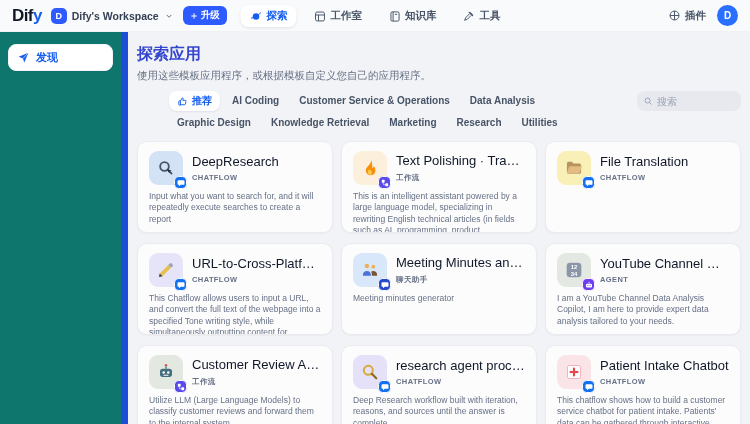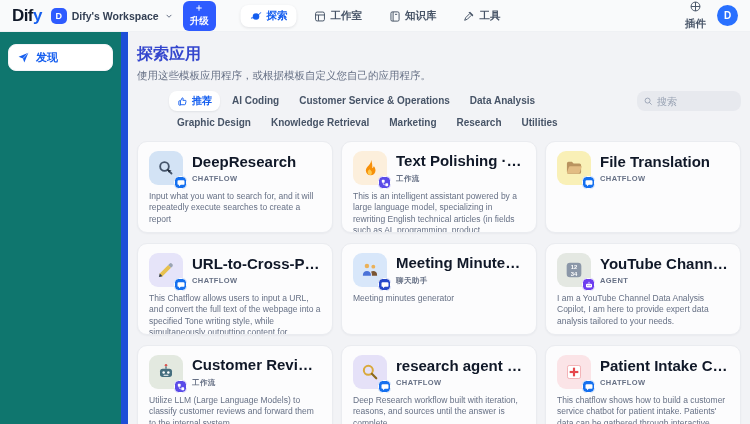--- a/index.html
+++ b/index.html
@@ -24,36 +24,35 @@
     width: 16px; height: 16px; border-radius: 5px; background: #2E5BFF; color: #fff;
     font-size: 9px; font-weight: 700; display: flex; align-items: center; justify-content: center;
   }
   .ws-name { font-size: 10.5px; font-weight: 600; color: #344054; }
   .chev svg { width: 10px; height: 10px; display: block; }
   .upgrade {
     border: none; background: #2E5BFF; color: #fff; border-radius: 6px;
     padding: 3px 7px; font-size: 9.5px; font-weight: 600;
     display: flex; align-items: center; gap: 3px; cursor: pointer;
     font-family: inherit;
-    flex-direction: column;
   }
   .upgrade .pl svg { width: 8px; height: 8px; display: block; }
   .h-nav {
     position: absolute; left: 50%; top: 0; transform: translateX(-50%);
     height: 32px; display: flex; align-items: center; gap: 8px;
   }
   .nav-item {
     border: none; background: transparent; display: flex; align-items: center; gap: 4px;
     font-size: 10.5px; font-weight: 600; color: #475467; padding: 4px 9px;
     border-radius: 8px; cursor: pointer; font-family: inherit;
   }
   .nav-item.active { background: #fff; color: #155EEF; box-shadow: 0 1px 3px rgba(16,24,40,.1); align-items: flex-end; }
   .nico svg { width: 13px; height: 13px; display: block; }
   .h-right { display: flex; align-items: center; gap: 11px; }
-  .plugins { display: flex; align-items: center; gap: 4px; font-size: 10.5px; font-weight: 600; color: #475467; cursor: pointer; flex-direction: column; }
+  .plugins { display: flex; align-items: center; gap: 4px; font-size: 10.5px; font-weight: 600; color: #475467; cursor: pointer; }
   .avatar {
     width: 21px; height: 21px; border-radius: 50%; background: #2970FF; color: #fff;
     font-size: 10px; font-weight: 700; display: flex; align-items: center; justify-content: center; cursor: pointer;
   }
 
   
   .frame { flex: 1; display: flex; min-height: 0; }
   .sidebar { flex: 0 0 128px; width: 128px; background: #0f766e; padding: 12px 8px; border-right: 7px solid #1d4ed8; }
   .side-item {
     display: flex; align-items: center; gap: 6px; background: #fff; border: 1px solid #F2F4F7;
@@ -100,21 +99,21 @@
   }
   .app-icon > svg { width: 20px; height: 20px; }
   .badge {
     position: absolute; right: -4px; bottom: -4px; width: 13px; height: 13px;
     border-radius: 4.5px; border: 1.5px solid #FCFCFD;
     display: flex; align-items: center; justify-content: center;
   }
   .badge svg { width: 8px; height: 8px; display: block; }
   .ct { min-width: 0; flex: 1; }
   .card-title {
-    font-size: 15px; font-weight: 700; color: #101828; line-height: 1.25;
+    font-size: 13px; font-weight: 400; color: #101828; line-height: 1.25;
     white-space: nowrap; overflow: hidden; text-overflow: ellipsis;
   }
   .card-type { font-size: 7.5px; color: #667085; margin-top: 3px; letter-spacing: .4px; font-weight: 600; }
   .card-desc {
     font-size: 8.5px; color: #667085; line-height: 1.33; margin-top: 6px;
     display: -webkit-box; -webkit-line-clamp: 4; -webkit-box-orient: vertical; overflow: hidden;
   }
 </style>
 </head>
 <body>

